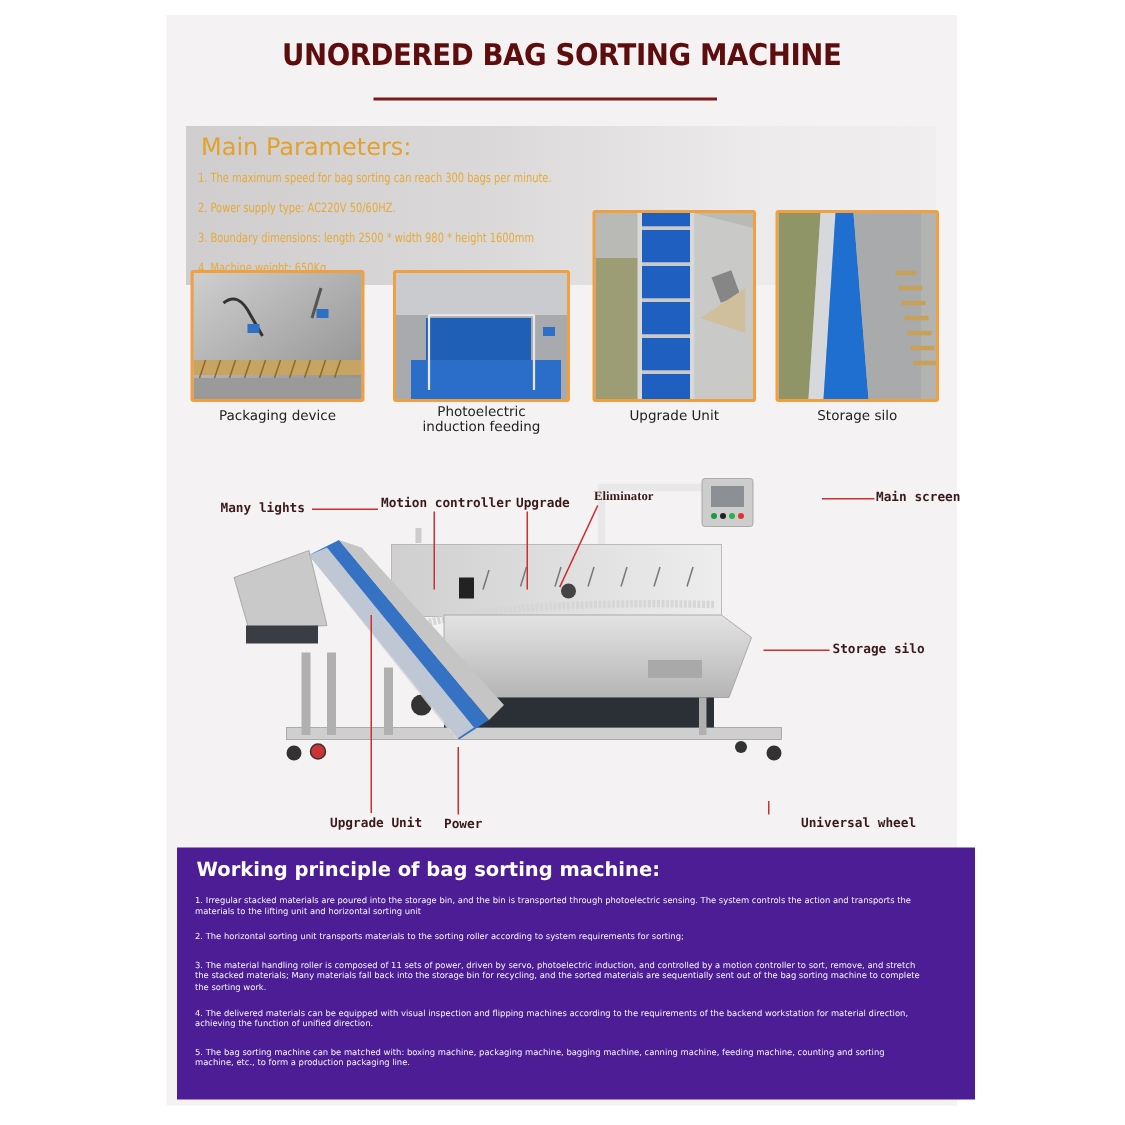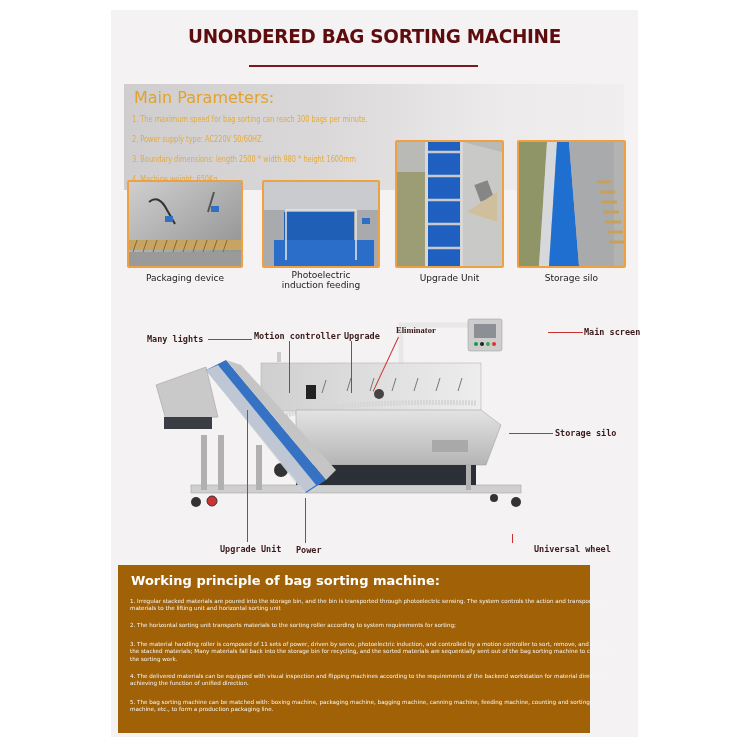--- a/index.html
+++ b/index.html
@@ -9,21 +9,21 @@
   .title-rule { position:absolute; left:138px; top:55px; width:229px; height:2px; background:#7a1a1c; }
   .params { position:absolute; left:13px; top:74px; width:500px; height:106px;
     background:linear-gradient(90deg,#cfcdce 0%,#dad8d9 40%,#eceaeb 75%,#f0eeef 100%);text-align:center; }
   .params-title { position:absolute; left:10px; top:4px; font-size:16px; color:#e2a22d; font-family:"DejaVu Sans", sans-serif; }
   .param { position:absolute; left:8px; font-size:8.5px; color:#e5ab3a; font-family:"DejaVu Sans Condensed","DejaVu Sans", sans-serif; white-space:nowrap; transform:scaleX(0.86); transform-origin:left center; }
   .photo { position:absolute; border:2px solid #f0a040; border-radius:2px; overflow:hidden; background:#b9b9b9; box-sizing:border-box; }
   .caption { position:absolute; text-align:center; font-size:9px; color:#222; font-family:"DejaVu Sans", sans-serif; line-height:10px; }
   .machine { position:absolute; left:35px; top:295px; width:440px; height:230px; }
   .callout { position:absolute; font-family:"DejaVu Sans Mono", monospace; font-weight:bold; font-size:8.5px; color:#3a1a1a; white-space:nowrap; }
   .line { position:absolute; background:#c8312f; }
-  .work { position:absolute; left:7px; top:555px; width:472px; height:168px; background:#a16207; }
+  .work { position:absolute; left:7px; top:555px; width:532px; height:168px; background:#4c1d95; }
   .work-title { position:absolute; left:13px; top:8px; font-size:13px; font-weight:bold; color:#ffffff; }
   .work p { position:absolute; left:12px; width:485px; margin:0; font-size:5.6px; line-height:7.3px; color:#f6f6f6; }
 </style>
 </head>
 <body>
 
 <div class="page">
   <div class="title">UNORDERED BAG SORTING MACHINE</div>
   <div class="title-rule"></div>
 

